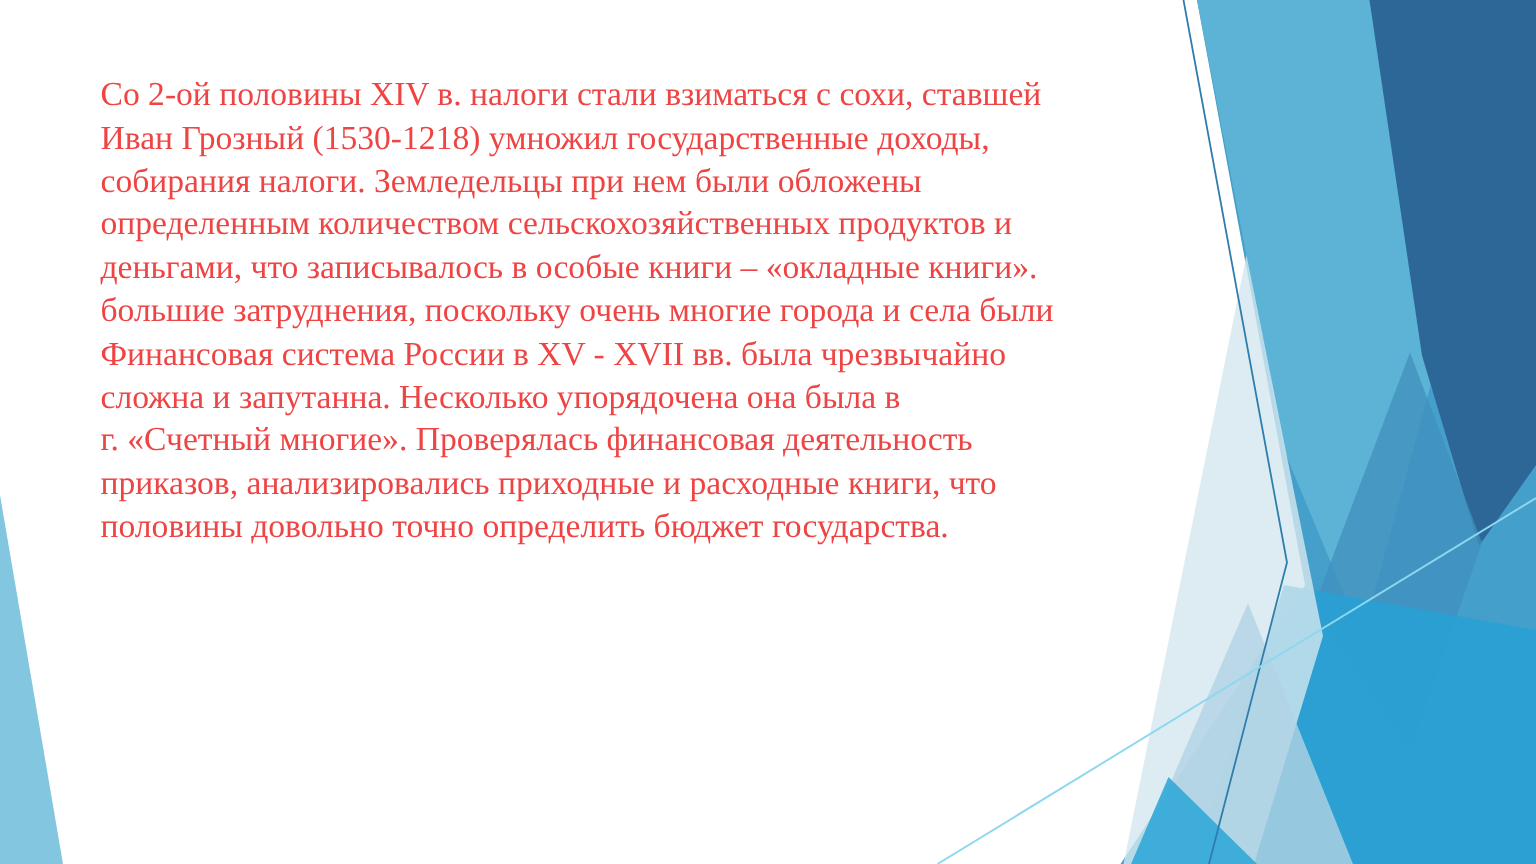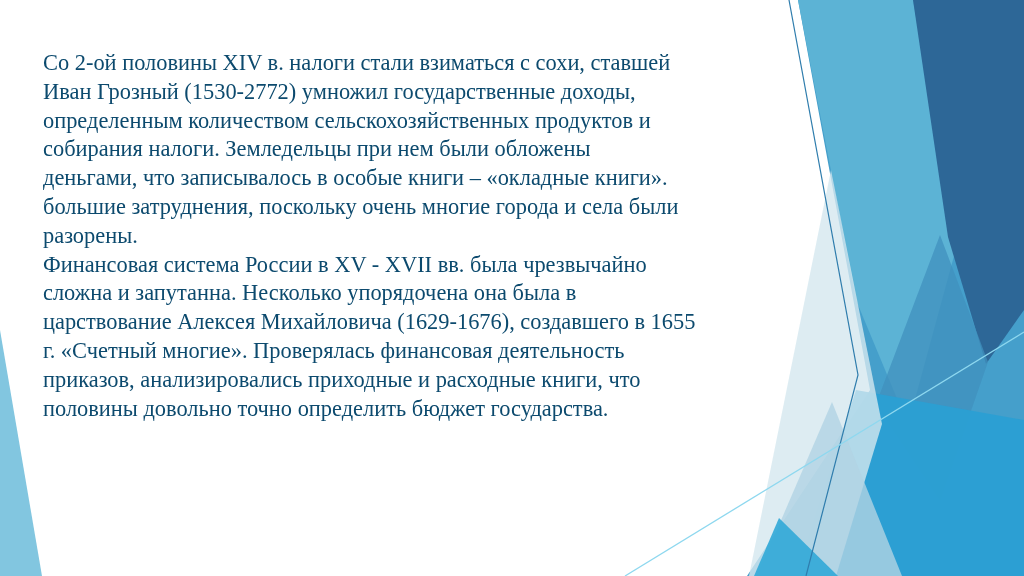--- a/index.html
+++ b/index.html
@@ -16,24 +16,24 @@
     overflow: hidden;
   }
   .bg-svg {
     position: absolute;
     top: 0; left: 0;
     width: 1024px; height: 576px;
     display: block;
   }
   .text-block {
     position: absolute;
-    left: 43px;
+    left: 67px;
     top: 49px;
     width: 710px;
-    color: #0c4a6e;
+    color: #ef4444;
     font-size: 22.4px;
     line-height: 28.8px;
     z-index: 2;
   }
   .text-line {
     white-space: nowrap;
   }
 </style>
 </head>
 <body>
@@ -60,27 +60,25 @@
 
     <polygon points="779,518 838,576 754,576" opacity="0.9" fill="#31a8d7"></polygon>
 
     <polyline points="789,0 858,375 806,576" fill="none" stroke-width="1.2" stroke="#2f7dad"></polyline>
 
     <line x1="1024" y1="332" x2="625" y2="576" stroke-width="1.3" stroke="#8ed8ef"></line>
   </svg>
 
   <div class="text-block">
     <div class="text-line">Со 2-ой половины XIV в. налоги стали взиматься с сохи, ставшей</div>
-    <div class="text-line">Иван Грозный (1530-2772) умножил государственные доходы,</div>
+    <div class="text-line">Иван Грозный (1530-1218) умножил государственные доходы,</div>
+    <div class="text-line">собирания налоги. Земледельцы при нем были обложены</div>
     <div class="text-line">определенным количеством сельскохозяйственных продуктов и</div>
-    <div class="text-line">собирания налоги. Земледельцы при нем были обложены</div>
     <div class="text-line">деньгами, что записывалось в особые книги – «окладные книги».</div>
     <div class="text-line">большие затруднения, поскольку очень многие города и села были</div>
-    <div class="text-line">разорены.</div>
     <div class="text-line">Финансовая система России в XV - XVII вв. была чрезвычайно</div>
     <div class="text-line">сложна и запутанна. Несколько упорядочена она была в</div>
-    <div class="text-line">царствование Алексея Михайловича (1629-1676), создавшего в 1655</div>
     <div class="text-line">г. «Счетный многие». Проверялась финансовая деятельность</div>
     <div class="text-line">приказов, анализировались приходные и расходные книги, что</div>
     <div class="text-line">половины довольно точно определить бюджет государства.</div>
   </div>
 
 </div>
 
 </body></html>

